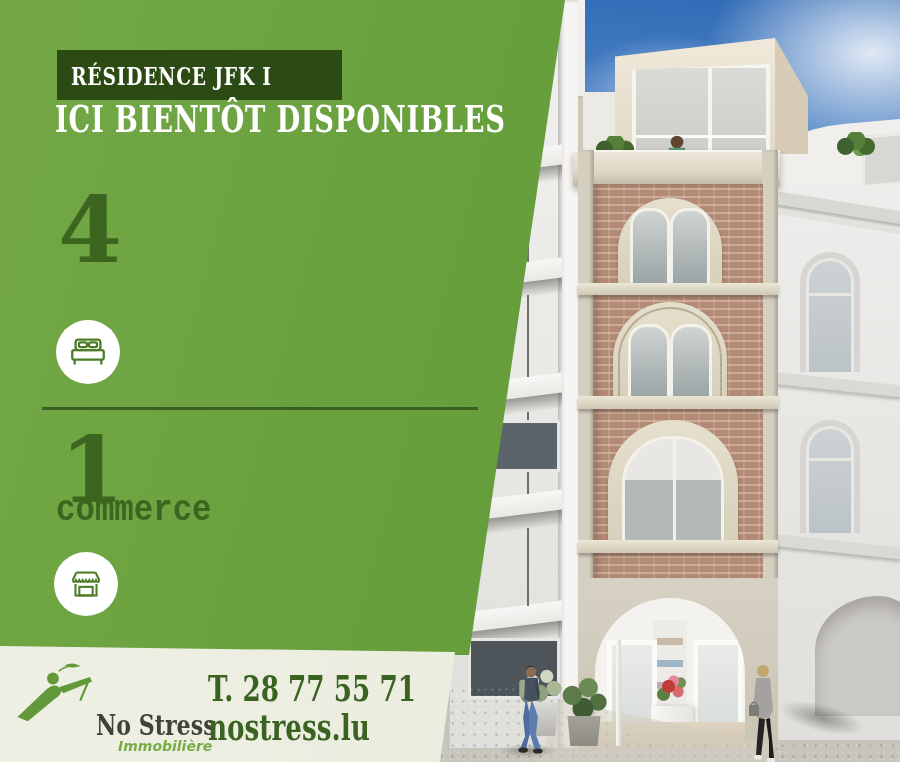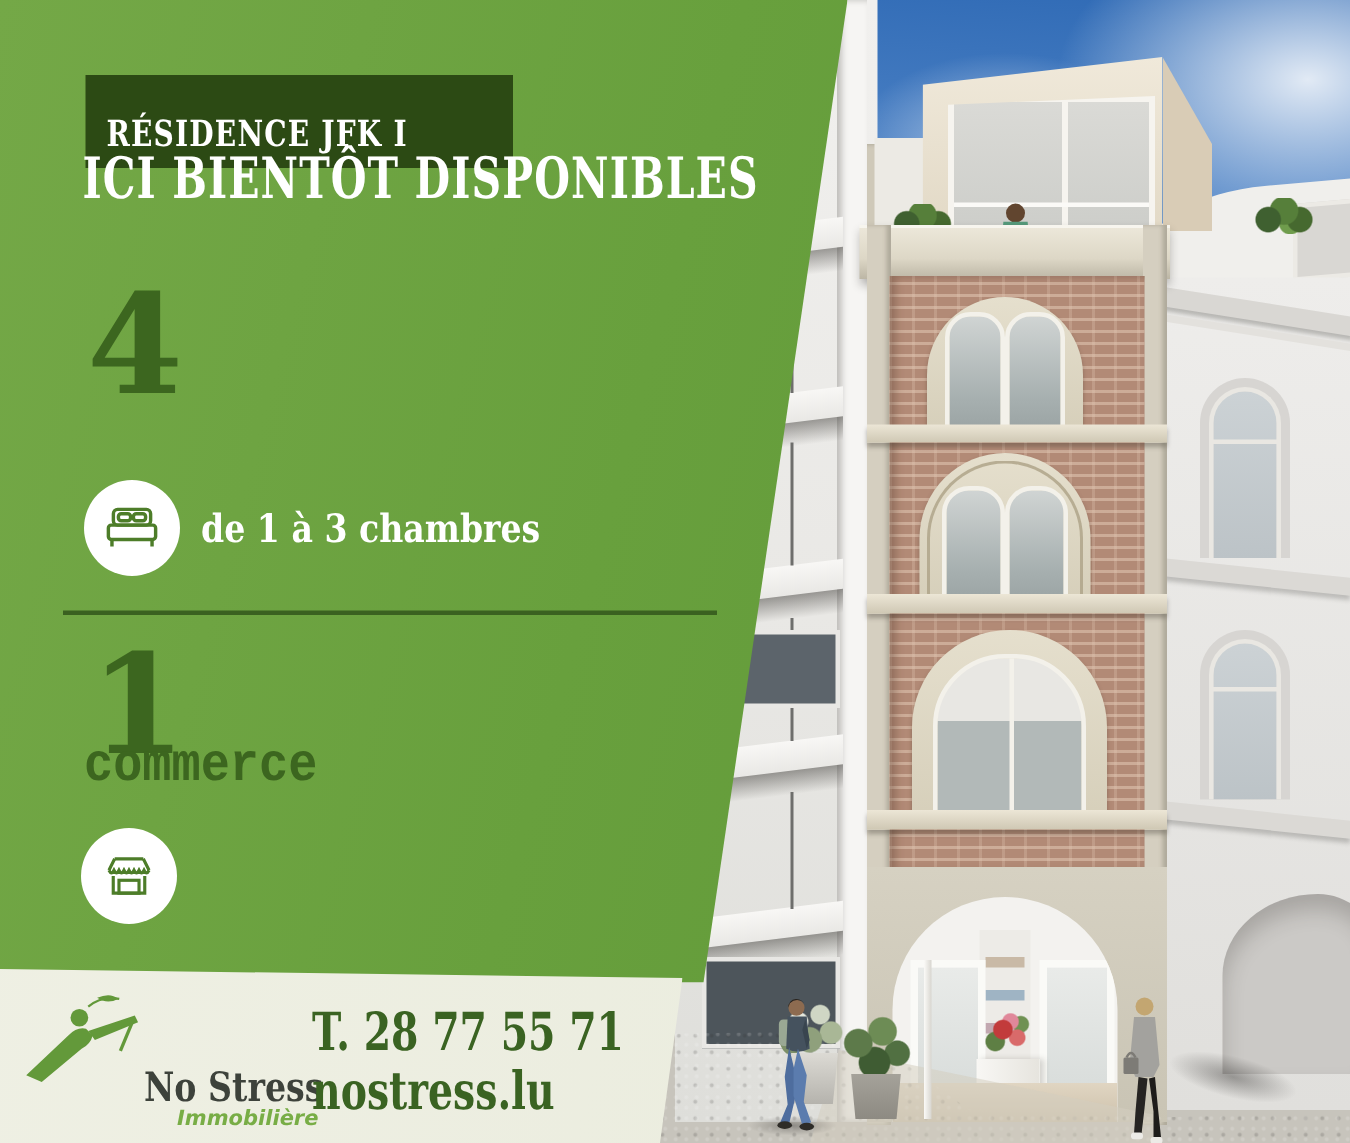--- a/index.html
+++ b/index.html
@@ -138,21 +138,21 @@
        radial-gradient(circle at 50% 70%,#3f5c33 10px,transparent 11px),
        radial-gradient(circle at 78% 58%,#517042 8px,transparent 9px);}
   .pot2{left:566px;top:716px;width:36px;height:30px;background:linear-gradient(180deg,#a5a29a,#8d8a82);
        clip-path:polygon(4% 0,96% 0,88% 100%,12% 100%);}
 
   
   .green{left:0;top:0;width:900px;height:762px;z-index:10;
        clip-path:polygon(0 0,565px 0,469px 655px,0 655px);
        background:linear-gradient(105deg,#74a847 0%,#68a03d 45%,#5f9638 100%);}
   .badge{left:57px;top:50px;background:#2c4a14;color:#fff;font-size:24px;
-       padding:24px 14px 9px;letter-spacing:1px;}
+       padding:12px 14px 9px;letter-spacing:1px;}
   .headline{left:55px;top:96px;font-size:38px;color:#fff;transform:scaleX(.72);
        transform-origin:0 0;white-space:nowrap;letter-spacing:1px;}
   .bignum{font-size:92px;line-height:1;color:#3c661f;}
   .seclabel{font-size:36px;color:#3c661f;}
   .detail{font-size:26px;color:#fff;}
   .divider{left:42px;top:407px;width:436px;height:3px;background:#3a6120;}
   .iconcircle{width:64px;height:64px;border-radius:50%;background:#fff;
        display:flex;align-items:center;justify-content:center;}
 
   
@@ -296,23 +296,20 @@
     <div class="abs bignum" style="left:58px;top:184px;">4</div>
     <div class="abs iconcircle" style="left:56px;top:320px;">
       <svg width="42" height="42" viewBox="0 0 44 44" fill="none" stroke="#4d7d29" stroke-width="2.4">
         <rect x="9" y="9" width="26" height="11" rx="3"></rect>
         <rect x="12.5" y="12" width="8.5" height="5" rx="2"></rect>
         <rect x="23" y="12" width="8.5" height="5" rx="2"></rect>
         <rect x="5.5" y="20" width="33" height="10" rx="2"></rect>
         <path d="M8,30 v5 M36,30 v5"></path>
       </svg>
     </div>
-    <div class="abs detail" style="left:134px;top:338px;">
-      <span class="cx" style="transform:scaleX(.85)">de 1 à 3 chambres</span>
-    </div>
 
     <div class="abs divider"></div>
 
     <div class="abs bignum" style="left:60px;top:424px;">1</div>
     <div class="abs seclabel" style="left:56px;top:490px;font-family:Liberation Mono, monospace;">
       <span class="cx" style="transform:scaleX(.9)">commerce</span>
     </div>
     <div class="abs iconcircle" style="left:54px;top:552px;">
       <svg width="42" height="42" viewBox="0 0 44 44" fill="none" stroke="#4d7d29" stroke-width="2.2">
         <path d="M12,10 h20"></path>

